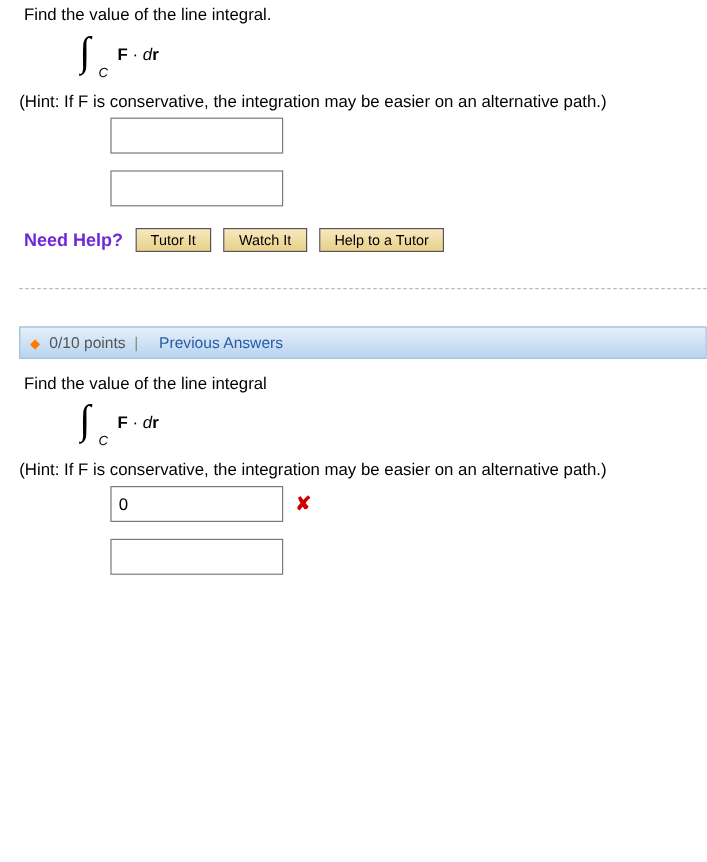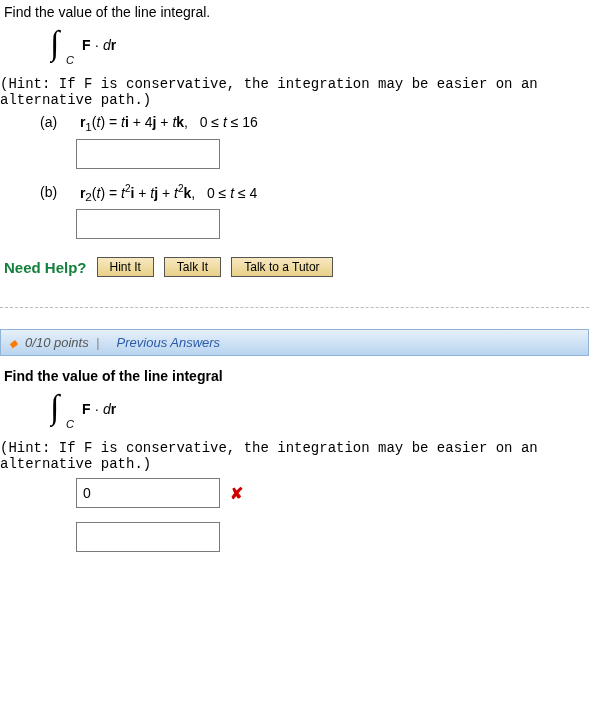--- a/index.html
+++ b/index.html
@@ -5,34 +5,33 @@
   body {
     font-family: Arial, Helvetica, sans-serif;
     font-size: 14px;
     color: #000;
     margin: 0;
     padding: 0;
     width: 589px;
     background: #fff;
   }
   .content {
-    padding: 4px 0 0 0;
+    padding: 4px 0 0 16px;
   }
   .prompt {
     margin: 0 0 2px 4px;
   }
   .integral {
     margin: 4px 0 8px 50px;
   }
   .integral svg {
     vertical-align: middle;
   }
   .hint {
     margin: 0 0 6px 0;
-    font-family: Liberation Mono, monospace;
   }
   .part-label {
     display: inline-block;
     width: 36px;
   }
   .eq-line {
     margin: 4px 0 6px 40px;
   }
   .answer-row {
     margin: 4px 0 14px 76px;
@@ -53,44 +52,43 @@
     font-weight: bold;
     font-size: 16px;
   }
   .help-row {
     margin: 18px 0 0 4px;
     display: flex;
     align-items: center;
     gap: 10px;
   }
   .need-help {
-    color: #15803d;
+    color: #6d28d9;
     font-weight: bold;
     font-size: 15px;
   }
   .help-btn {
     border: 1px solid #555;
     background: linear-gradient(#f8e8c0, #e8d088);
     font-size: 12px;
     padding: 2px 12px;
     cursor: pointer;
     font-family: inherit;
   }
   .divider {
     margin: 30px 0 0 0;
     height: 1px;
     border-top: 1px dashed #bbb;
   }
   .q-header {
-    margin-top: 20px;
+    margin-top: 30px;
     background: linear-gradient(#e6f0fa, #b8d4ef);
     border: 1px solid #8fb4d8;
     padding: 5px 8px;
     font-size: 13px;
-    font-style: italic;
   }
   .q-header .pts {
     color: #555;
   }
   .q-header .prev {
     color: #2a5aa8;
     margin-left: 10px;
     cursor: pointer;
   }
   .bullet {
@@ -112,53 +110,45 @@
     <svg width="110" height="44">
       <text x="0" y="30" font-size="34" font-family="serif" font-style="italic">∫</text>
       <text x="16" y="40" font-size="11" font-style="italic">C</text>
       <text x="32" y="26" font-size="14"><tspan font-weight="bold">F</tspan> · <tspan font-style="italic">d</tspan><tspan font-weight="bold">r</tspan></text>
     </svg>
   </div>
 
   <div class="hint">(Hint: If F is conservative, the integration may be easier on an alternative path.)</div>
 
 
-  <div class="eq-line">
-    <span class="part-label">(a)</span>
-    <b>r</b><sub>1</sub>(<i>t</i>) = <i>t</i><b>i</b> + 4<b>j</b> + <i>t</i><b>k</b>, &nbsp; 0 ≤ <i>t</i> ≤ 16
-  </div>
   <div class="answer-row">
     <input class="answer" type="text" value="" style="">
   </div>
 
-  <div class="eq-line">
-    <span class="part-label">(b)</span>
-    <b>r</b><sub>2</sub>(<i>t</i>) = <i>t</i><sup>2</sup><b>i</b> + <i>t</i><b>j</b> + <i>t</i><sup>2</sup><b>k</b>, &nbsp; 0 ≤ <i>t</i> ≤ 4
-  </div>
   <div class="answer-row">
     <input class="answer" type="text" value="" style="">
   </div>
 
   <div class="help-row">
     <span class="need-help">Need Help?</span>
-    <button class="help-btn">Hint It</button>
-    <button class="help-btn">Talk It</button>
-    <button class="help-btn">Talk to a Tutor</button>
+    <button class="help-btn">Tutor It</button>
+    <button class="help-btn">Watch It</button>
+    <button class="help-btn">Help to a Tutor</button>
   </div>
 
   <div class="divider"></div>
 
   <div class="q-header">
     <span class="bullet">◆</span>
     <span class="pts">0/10 points</span>
     <span style="color:#888;">&nbsp;|&nbsp;</span>
     <span class="prev">Previous Answers</span>
   </div>
 
-  <div class="prompt" style="margin-top:12px;font-weight:bold;">Find the value of the line integral</div>
+  <div class="prompt" style="margin-top:12px;">Find the value of the line integral</div>
 
   <div class="integral">
     <svg width="110" height="44">
       <text x="0" y="30" font-size="34" font-family="serif" font-style="italic">∫</text>
       <text x="16" y="40" font-size="11" font-style="italic">C</text>
       <text x="32" y="26" font-size="14"><tspan font-weight="bold">F</tspan> · <tspan font-style="italic">d</tspan><tspan font-weight="bold">r</tspan></text>
     </svg>
   </div>
 
   <div class="hint">(Hint: If F is conservative, the integration may be easier on an alternative path.)</div>

